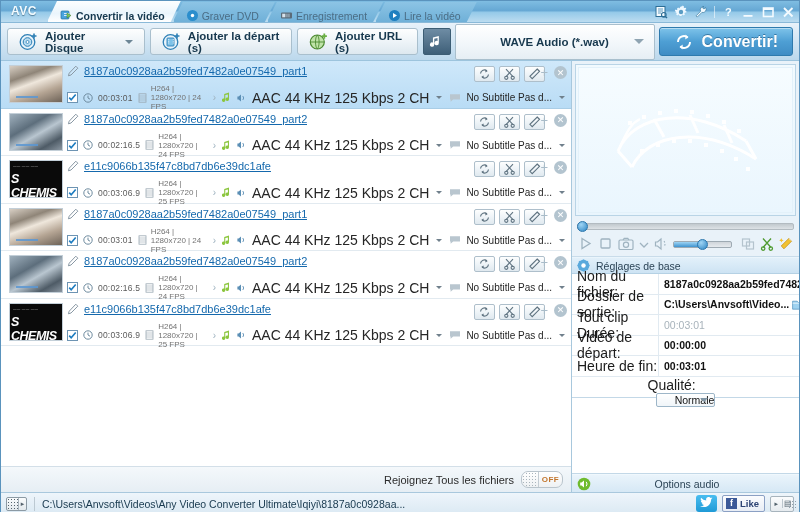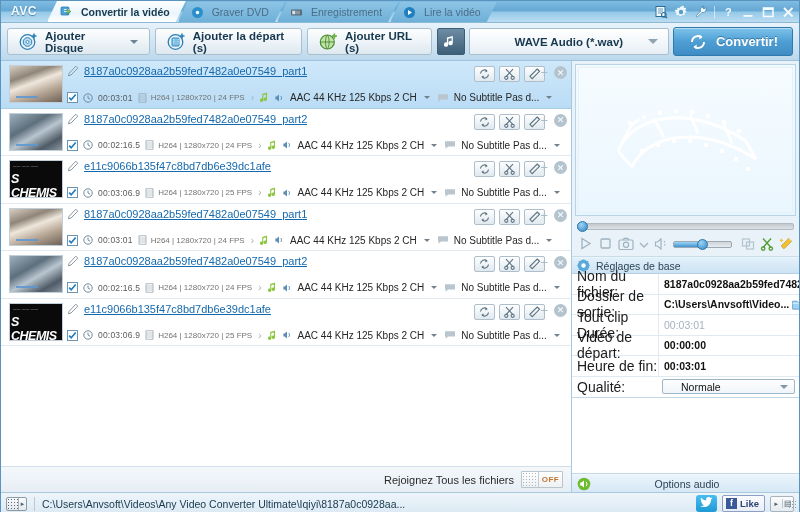--- a/index.html
+++ b/index.html
@@ -24,21 +24,21 @@
     border-bottom:1px solid #8ab9d8;
     display:flex; align-items:flex-end;
   }
   .avc-logo {
     width:46px; height:22px; display:flex; align-items:center; justify-content:center;
     color:#f2fbff; font-weight:bold; font-size:12px; letter-spacing:0.5px;
     text-shadow:0 1px 1px rgba(20,60,90,.55);
   }
   .tabs { display:flex; align-items:flex-end; height:22px; }
   .tab {
-    position:relative; height:20px; display:flex; align-items:center; gap:8px;
+    position:relative; height:20px; display:flex; align-items:flex-end; gap:3px;
     padding:0 16px 0 12px; font-size:10.5px; color:#4b6d85;
     background: linear-gradient(#8cc4e5,#6fb0d8);
     border-left:1px solid #b2d9ef;
     clip-path: polygon(10px 0, 100% 0, calc(100% - 10px) 100%, 0 100%);
     margin-right:-8px;
   }
   .tab.active {
     background: linear-gradient(#fcfeff,#eaf5fc 60%,#ffffff);
     color:#14384f; font-weight:bold; height:21px;
     z-index:5;
@@ -70,36 +70,36 @@
     width:0;height:0;border-left:4px solid transparent;border-right:4px solid transparent;
     border-top:4px solid #6d8696; margin-left:7px;
   }
   .fmt-wrap { margin-left:auto; display:flex; align-items:center; gap:4px; }
   .fmt-icon {
     width:28px;height:27px;flex:none;border:1px solid #3c5d74;border-radius:2px;
     background:linear-gradient(#6e8ca4,#3e5f78);
     display:flex;align-items:center;justify-content:center;color:#fff;font-size:14px;
   }
   .fmt-sel {
-    width:200px;height:27px;display:flex;align-items:center;justify-content:center;
+    width:200px;height:36px;display:flex;align-items:center;justify-content:center;
     position:relative;
     background:linear-gradient(#ffffff,#f1f6fa 60%,#e6eef4);
     border:1px solid #a9bfcd;border-radius:2px;
     font-size:11.5px;font-weight:bold;color:#17384e;cursor:pointer;
   }
   .fmt-sel .caret{
     position:absolute;right:10px;width:0;height:0;
     border-left:5px solid transparent;border-right:5px solid transparent;
     border-top:5px solid #8fa4b2;
   }
   .convert-btn {
     height:29px;display:flex;align-items:center;gap:8px;padding:0 14px;
     background:linear-gradient(#7ec3ea,#4e9fd4 50%,#3f8cc4);
     border:1px solid #2f7aad;border-radius:3px;
-    color:#fff;font-size:13px;font-weight:bold;cursor:pointer;
+    color:#fff;font-size:16px;font-weight:bold;cursor:pointer;
     text-shadow:0 -1px 0 rgba(0,50,90,.45);
     box-shadow:0 1px 0 rgba(255,255,255,.45) inset;
   }
   .convert-btn .cicon{width:20px;height:20px;flex:none;}
 
   
   .body-split { display:flex; height:431px; }
   .left-pane {
     width:571px; background:#fff; border-right:1px solid #a8c8dd;
     display:flex; flex-direction:column;
@@ -145,21 +145,21 @@
     display:flex;align-items:center;justify-content:center;cursor:pointer;
   }
   .chk svg{width:11px;height:11px;}
   .meta-clock{width:10px;height:10px;flex:none;}
   .dur { font-size:8.5px; color:#5a5a5a; letter-spacing:.2px; }
   .vmeta { display:flex;align-items:center;gap:4px; font-size:8px;color:#737373; }
   .film-icon{width:9px;height:10px;flex:none;}
   .chev-r { color:#9fb3c0; font-size:10px; padding:0 1px;}
   .note-icon{width:9px;height:11px;flex:none;}
   .spk-icon{width:11px;height:10px;flex:none;}
-  .acodec{font-size:10px;color:#262626;white-space:nowrap;}
+  .acodec{font-size:14px;color:#262626;white-space:nowrap;}
   .mini-caret{
     width:0;height:0;border-left:3px solid transparent;border-right:3px solid transparent;
     border-top:3.5px solid #70808c; margin:0 2px;
   }
   .bubble-icon{width:12px;height:10px;flex:none;}
   .subt{font-size:10px;color:#262626;white-space:nowrap;}
   .row-actions{ display:flex;align-items:center;gap:4px; position:absolute; right:26px; top:5px;}
   .abtn{
     width:21px;height:16px;border:1px solid #aebfcb;border-radius:2px;
     background:linear-gradient(#fdfefe,#edf3f7 55%,#e0e9ef);
@@ -174,21 +174,21 @@
   }
 
   
   .join-bar {
     height:26px; flex:none; display:flex; align-items:center; justify-content:flex-end; gap:7px;
     padding:0 8px; background:linear-gradient(#f4f8fb,#e6eef4);
     border-top:1px solid #d3dfe8;
   }
   .join-label{ font-size:11px; color:#2b2b2b; }
   .toggle-off {
-    width:42px;height:17px;border:1px solid #b9c4cc;border-radius:1px;
+    width:42px;height:17px;border:1px solid #b9c4cc;border-radius:7px;
     background:linear-gradient(#ffffff,#eef1f3);display:flex;align-items:center;cursor:pointer;
     overflow:hidden;
   }
   .toggle-off .handle{
     width:17px;height:15px;background:linear-gradient(#f2f4f6,#d9dfe3);
     border-right:1px solid #c3ccd3;
     background-image:radial-gradient(#a9b4bc 0.5px, transparent .6px);
     background-size:3px 3px;
   }
   .toggle-off .txt{flex:1;text-align:center;font-size:8px;font-weight:bold;color:#c2762e;letter-spacing:.5px;}
@@ -235,21 +235,21 @@
   }
   .settings-hdr {
     height:17px;display:flex;align-items:center;gap:6px;padding:0 5px;
     background:linear-gradient(#e2f0fa,#cde3f3);
     border-bottom:1px solid #b5d1e4;border-top:1px solid #eaf5fc;
   }
   .settings-hdr .gicon{width:13px;height:13px;flex:none;}
   .settings-hdr .htxt{flex:1;text-align:left;font-size:10.5px;color:#2c4456;padding-right:20px;}
   .stable{ background:#fff; border-bottom:1px solid #c3d8e7;}
   .srow{ display:flex; height:20.5px; border-bottom:1px solid #e1eaf1; align-items:center;}
-  .srow:last-child{border-bottom:none;}
+  .srow:last-child{border-bottom:none;flex-direction:column;}
   .skey{ width:86px;flex:none;padding-left:5px;font-size:14px;color:#1c1c1c;}
   .sval{ flex:1;min-width:0;padding-left:5px;font-size:10.5px;color:#111;font-weight:bold;
          white-space:nowrap;overflow:hidden;text-overflow:ellipsis;
          border-left:1px solid #e1eaf1;height:100%;display:flex;align-items:center;gap:3px;}
   .sval.dim{color:#a8b3bb;font-weight:normal;}
   .folder-ic{width:14px;height:11px;flex:none;margin-left:auto;margin-right:3px;cursor:pointer;}
   .qsel{
     margin:0 4px 0 4px; flex:1; height:15px;
     background:linear-gradient(#ffffff,#f0f5f9);border:1px solid #9db6c8;border-radius:2px;
     display:flex;align-items:center;position:relative;padding-left:18px;

